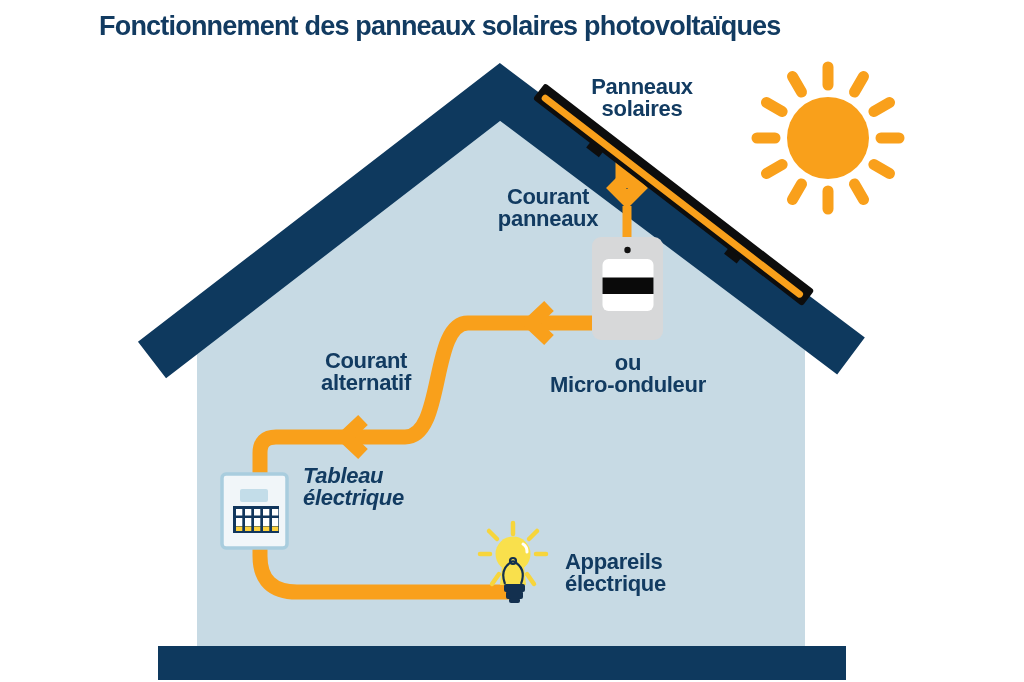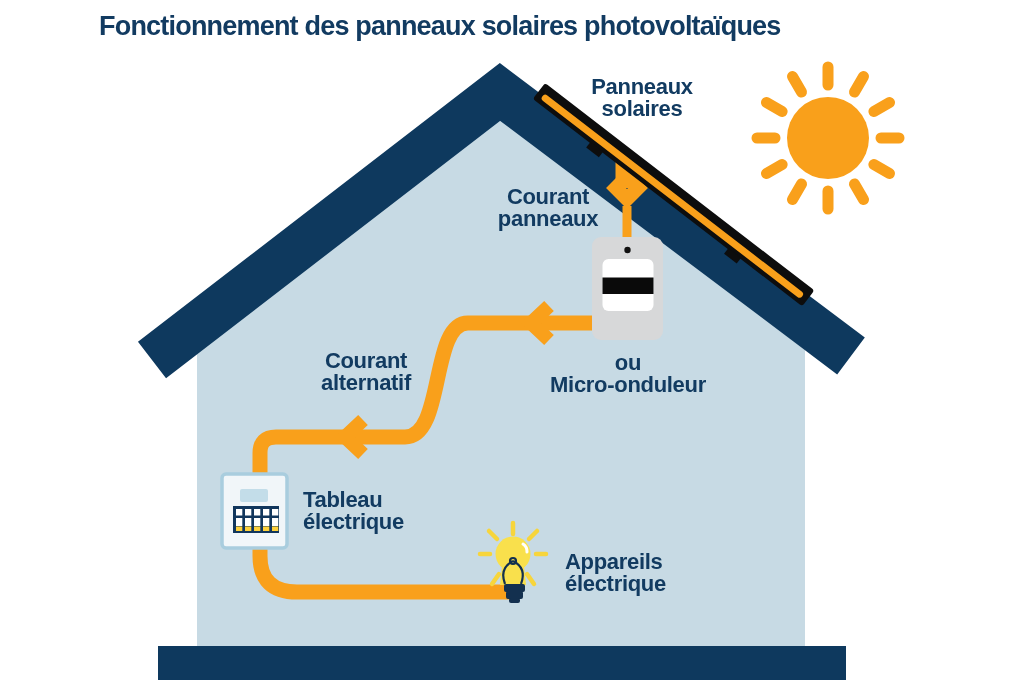--- a/index.html
+++ b/index.html
@@ -133,21 +133,21 @@
   <div class="lbl center" style="left:628px;top:352px;">
     <div>ou</div>
     <div>Micro-onduleur</div>
   </div>
 
   <div class="lbl center" style="left:366px;top:350px;">
     <div>Courant</div>
     <div>alternatif</div>
   </div>
 
-  <div class="lbl" style="left:303px;top:489px;">
+  <div class="lbl" style="left:303px;top:465px;font-style:italic;">
     <div>Tableau</div>
     <div>électrique</div>
   </div>
 
   <div class="lbl" style="left:565px;top:551px;">
     <div>Appareils</div>
     <div>électrique</div>
   </div>
 
 </div>

